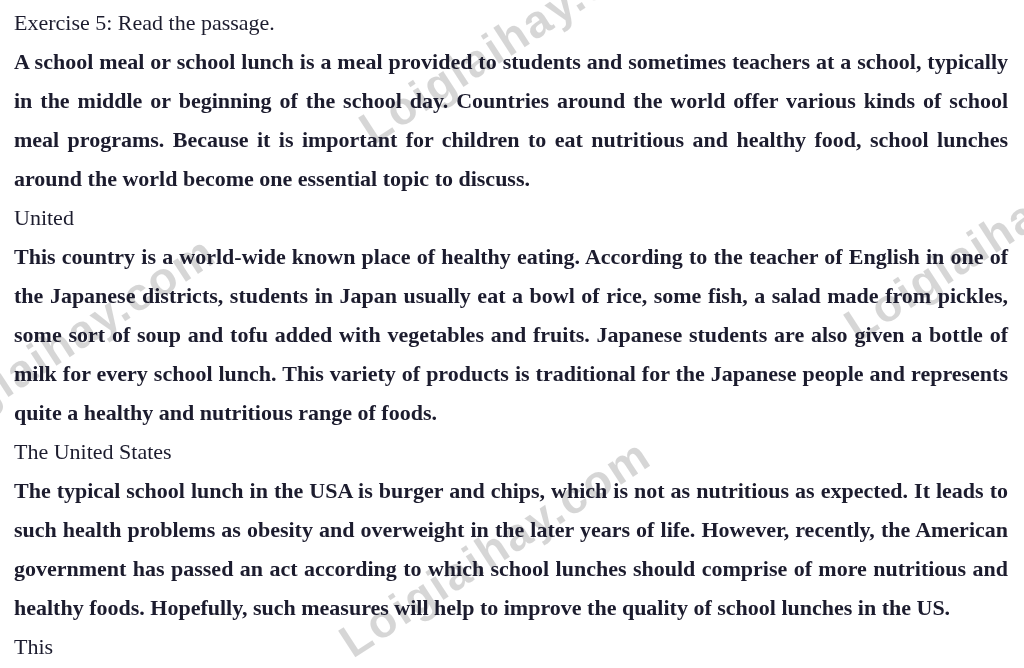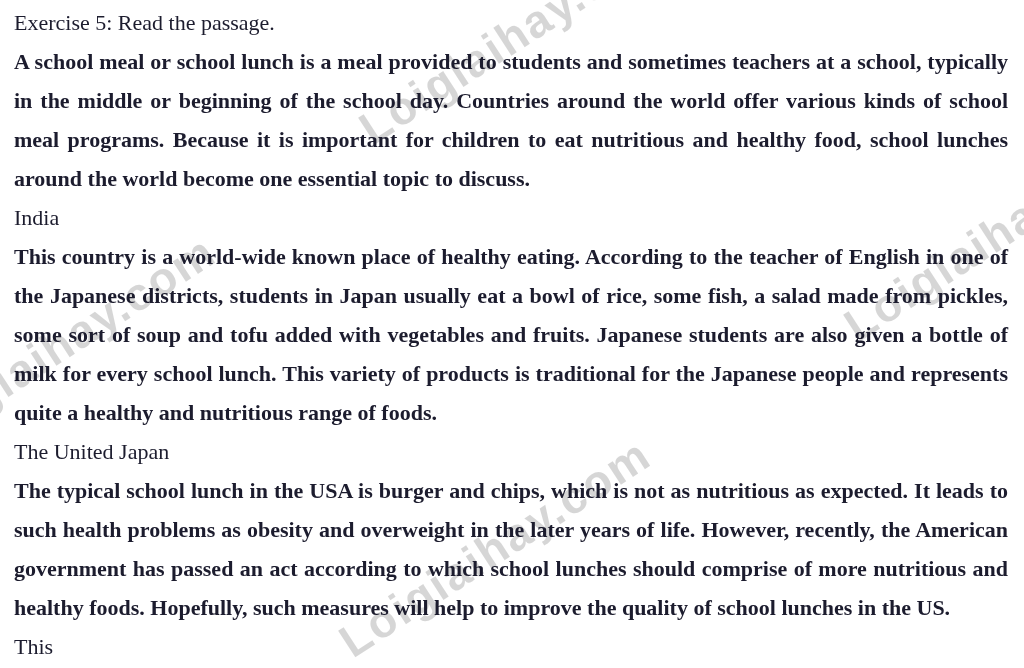--- a/index.html
+++ b/index.html
@@ -58,22 +58,22 @@
   <span class="wm wm-left">Loigiaihay.com</span>
   <span class="wm wm-right">Loigiaihay.com</span>
   <span class="wm wm-center">Loigiaihay.com</span>
   <span class="wm wm-corner">Loigiaihay.com</span>
 
   <div class="content">
     <h1 class="doc-title">Exercise 5: Read the passage.</h1>
 
     <p class="body-text">A school meal or school lunch is a meal provided to students and sometimes teachers at a school, typically in the middle or beginning of the school day. Countries around the world offer various kinds of school meal programs. Because it is important for children to eat nutritious and healthy food, school lunches around the world become one essential topic to discuss.</p>
 
-    <h2 class="sec-heading">India</h2>
+    <h2 class="sec-heading">United</h2>
     <p class="body-text">This country is a world-wide known place of healthy eating. According to the teacher of English in one of the Japanese districts, students in Japan usually eat a bowl of rice, some fish, a salad made from pickles, some sort of soup and tofu added with vegetables and fruits. Japanese students are also given a bottle of milk for every school lunch. This variety of products is traditional for the Japanese people and represents quite a healthy and nutritious range of foods.</p>
 
-    <h2 class="sec-heading">The United Japan</h2>
+    <h2 class="sec-heading">The United States</h2>
     <p class="body-text">The typical school lunch in the USA is burger and chips, which is not as nutritious as expected. It leads to such health problems as obesity and overweight in the later years of life. However, recently, the American government has passed an act according to which school lunches should comprise of more nutritious and healthy foods. Hopefully, such measures will help to improve the quality of school lunches in the US.</p>
 
     <h2 class="sec-heading">This</h2>
   </div>
 
 </div>
 
 </body></html>

